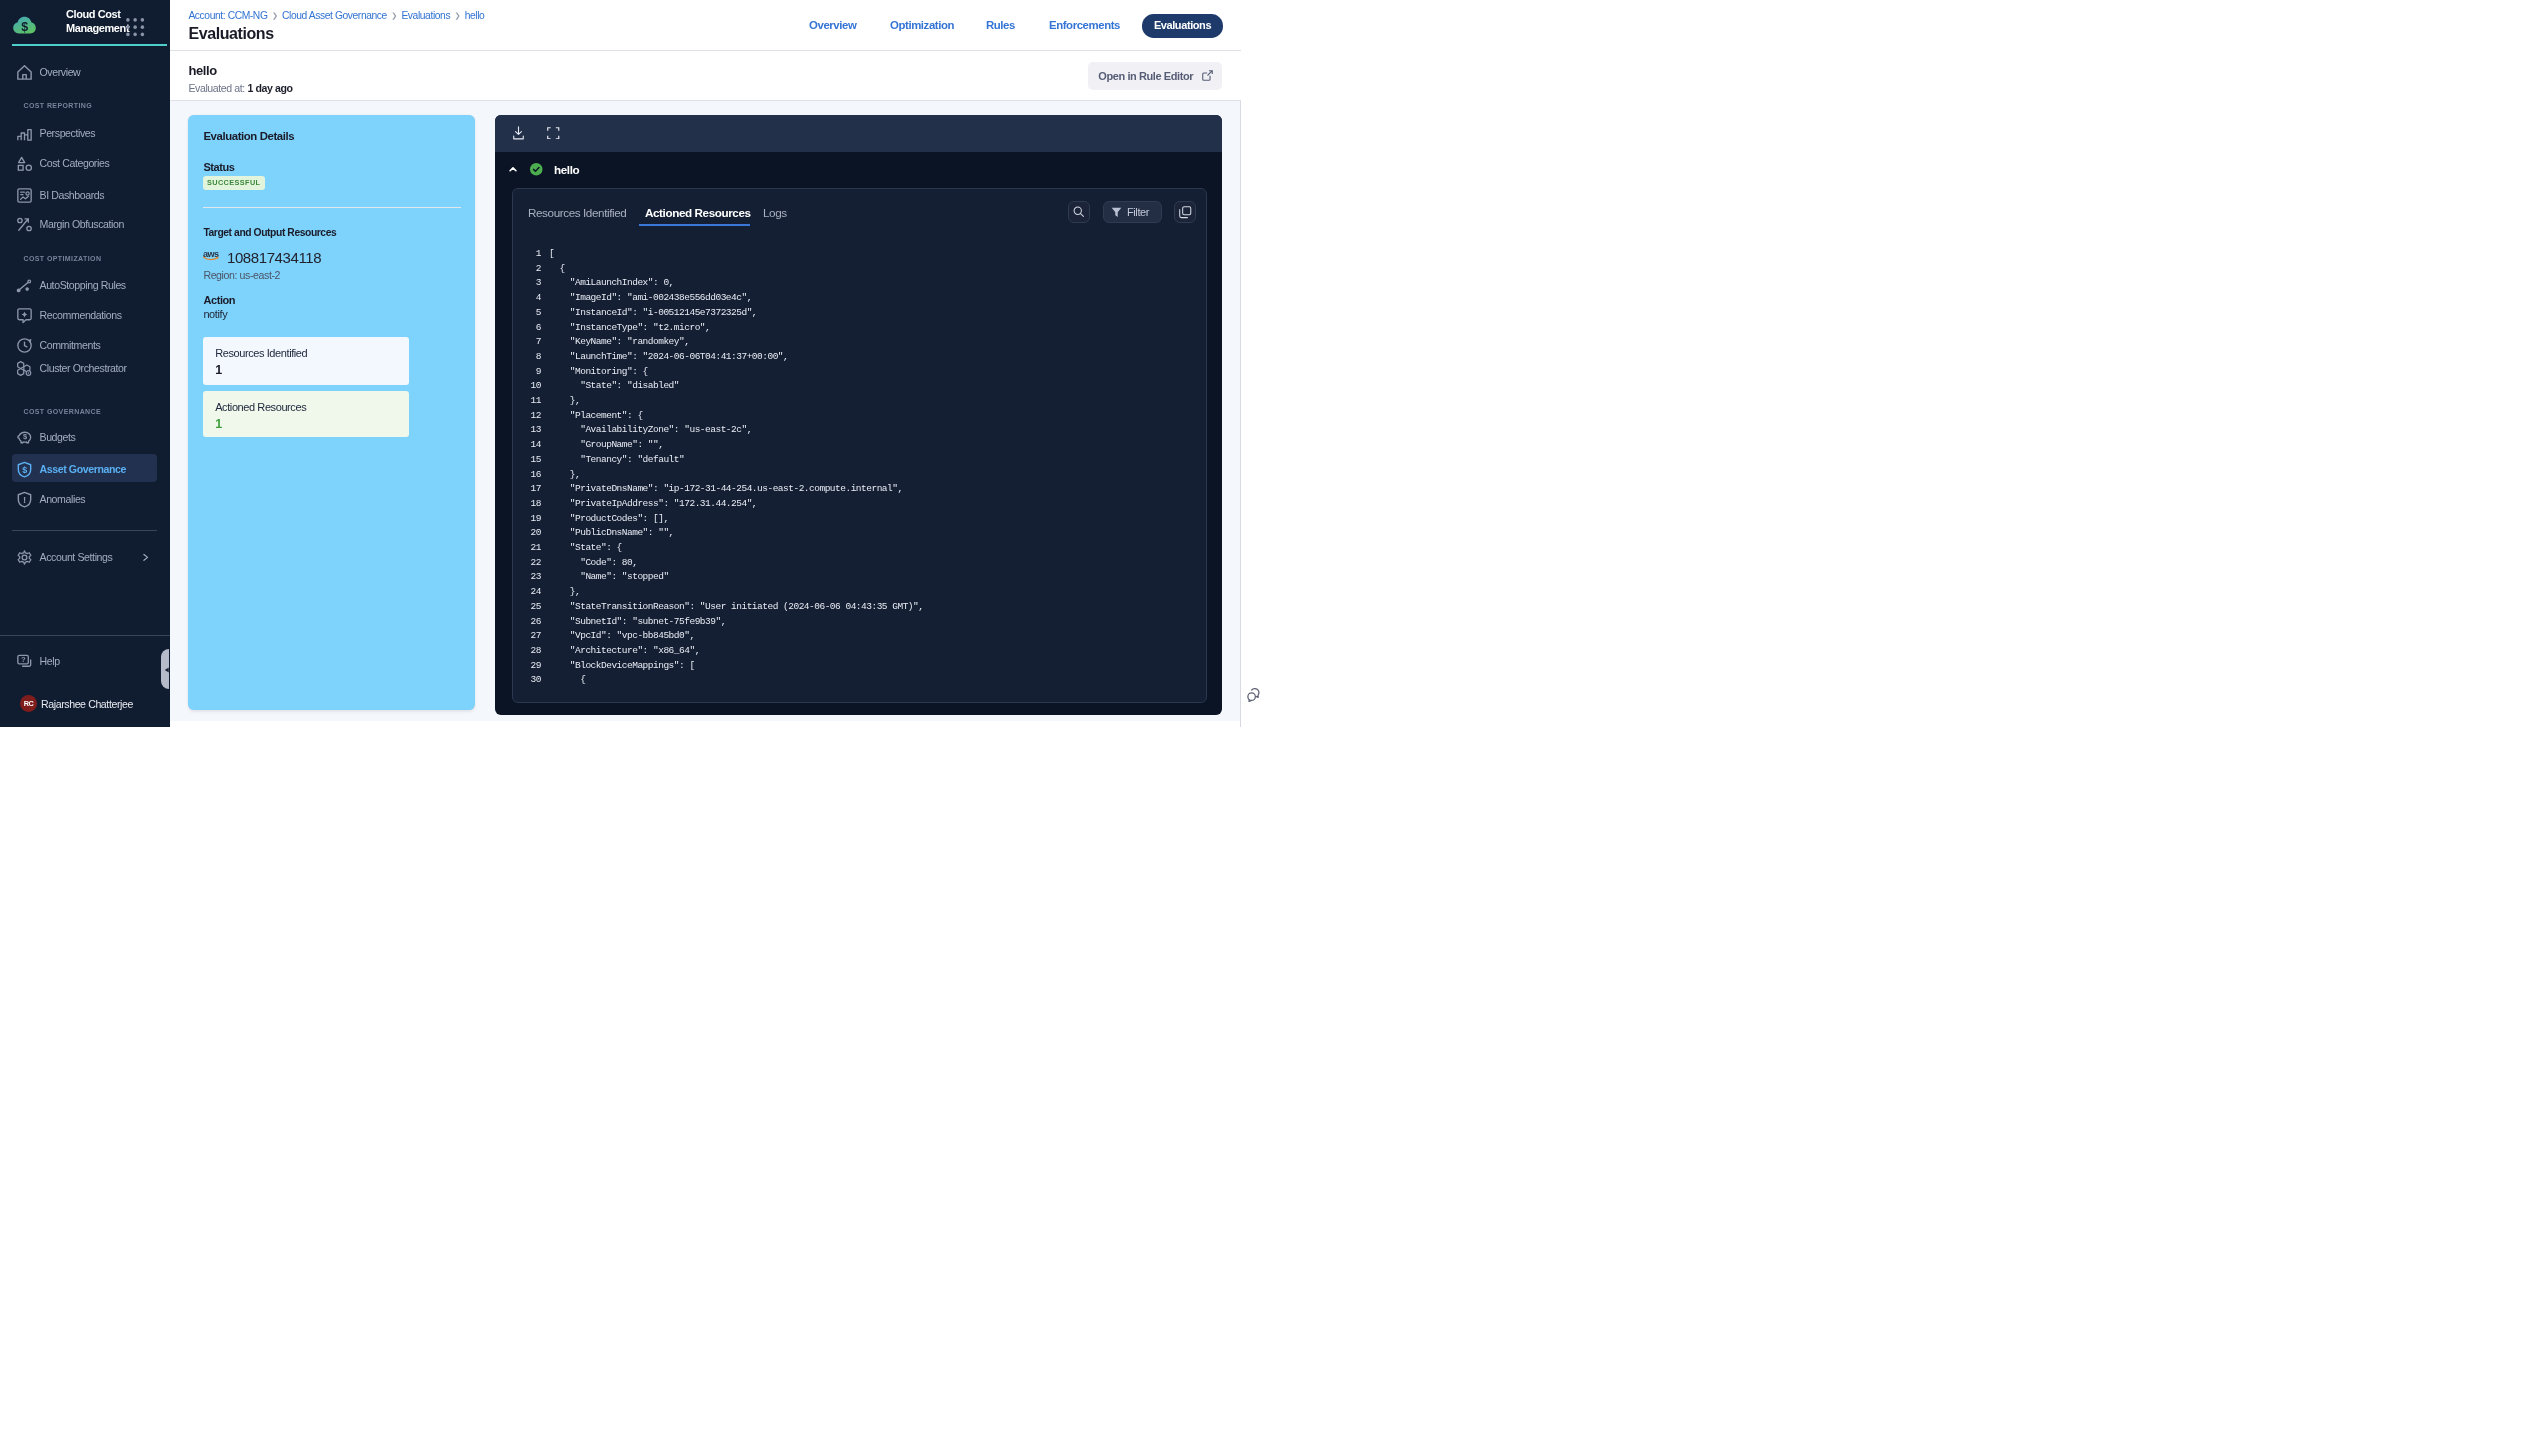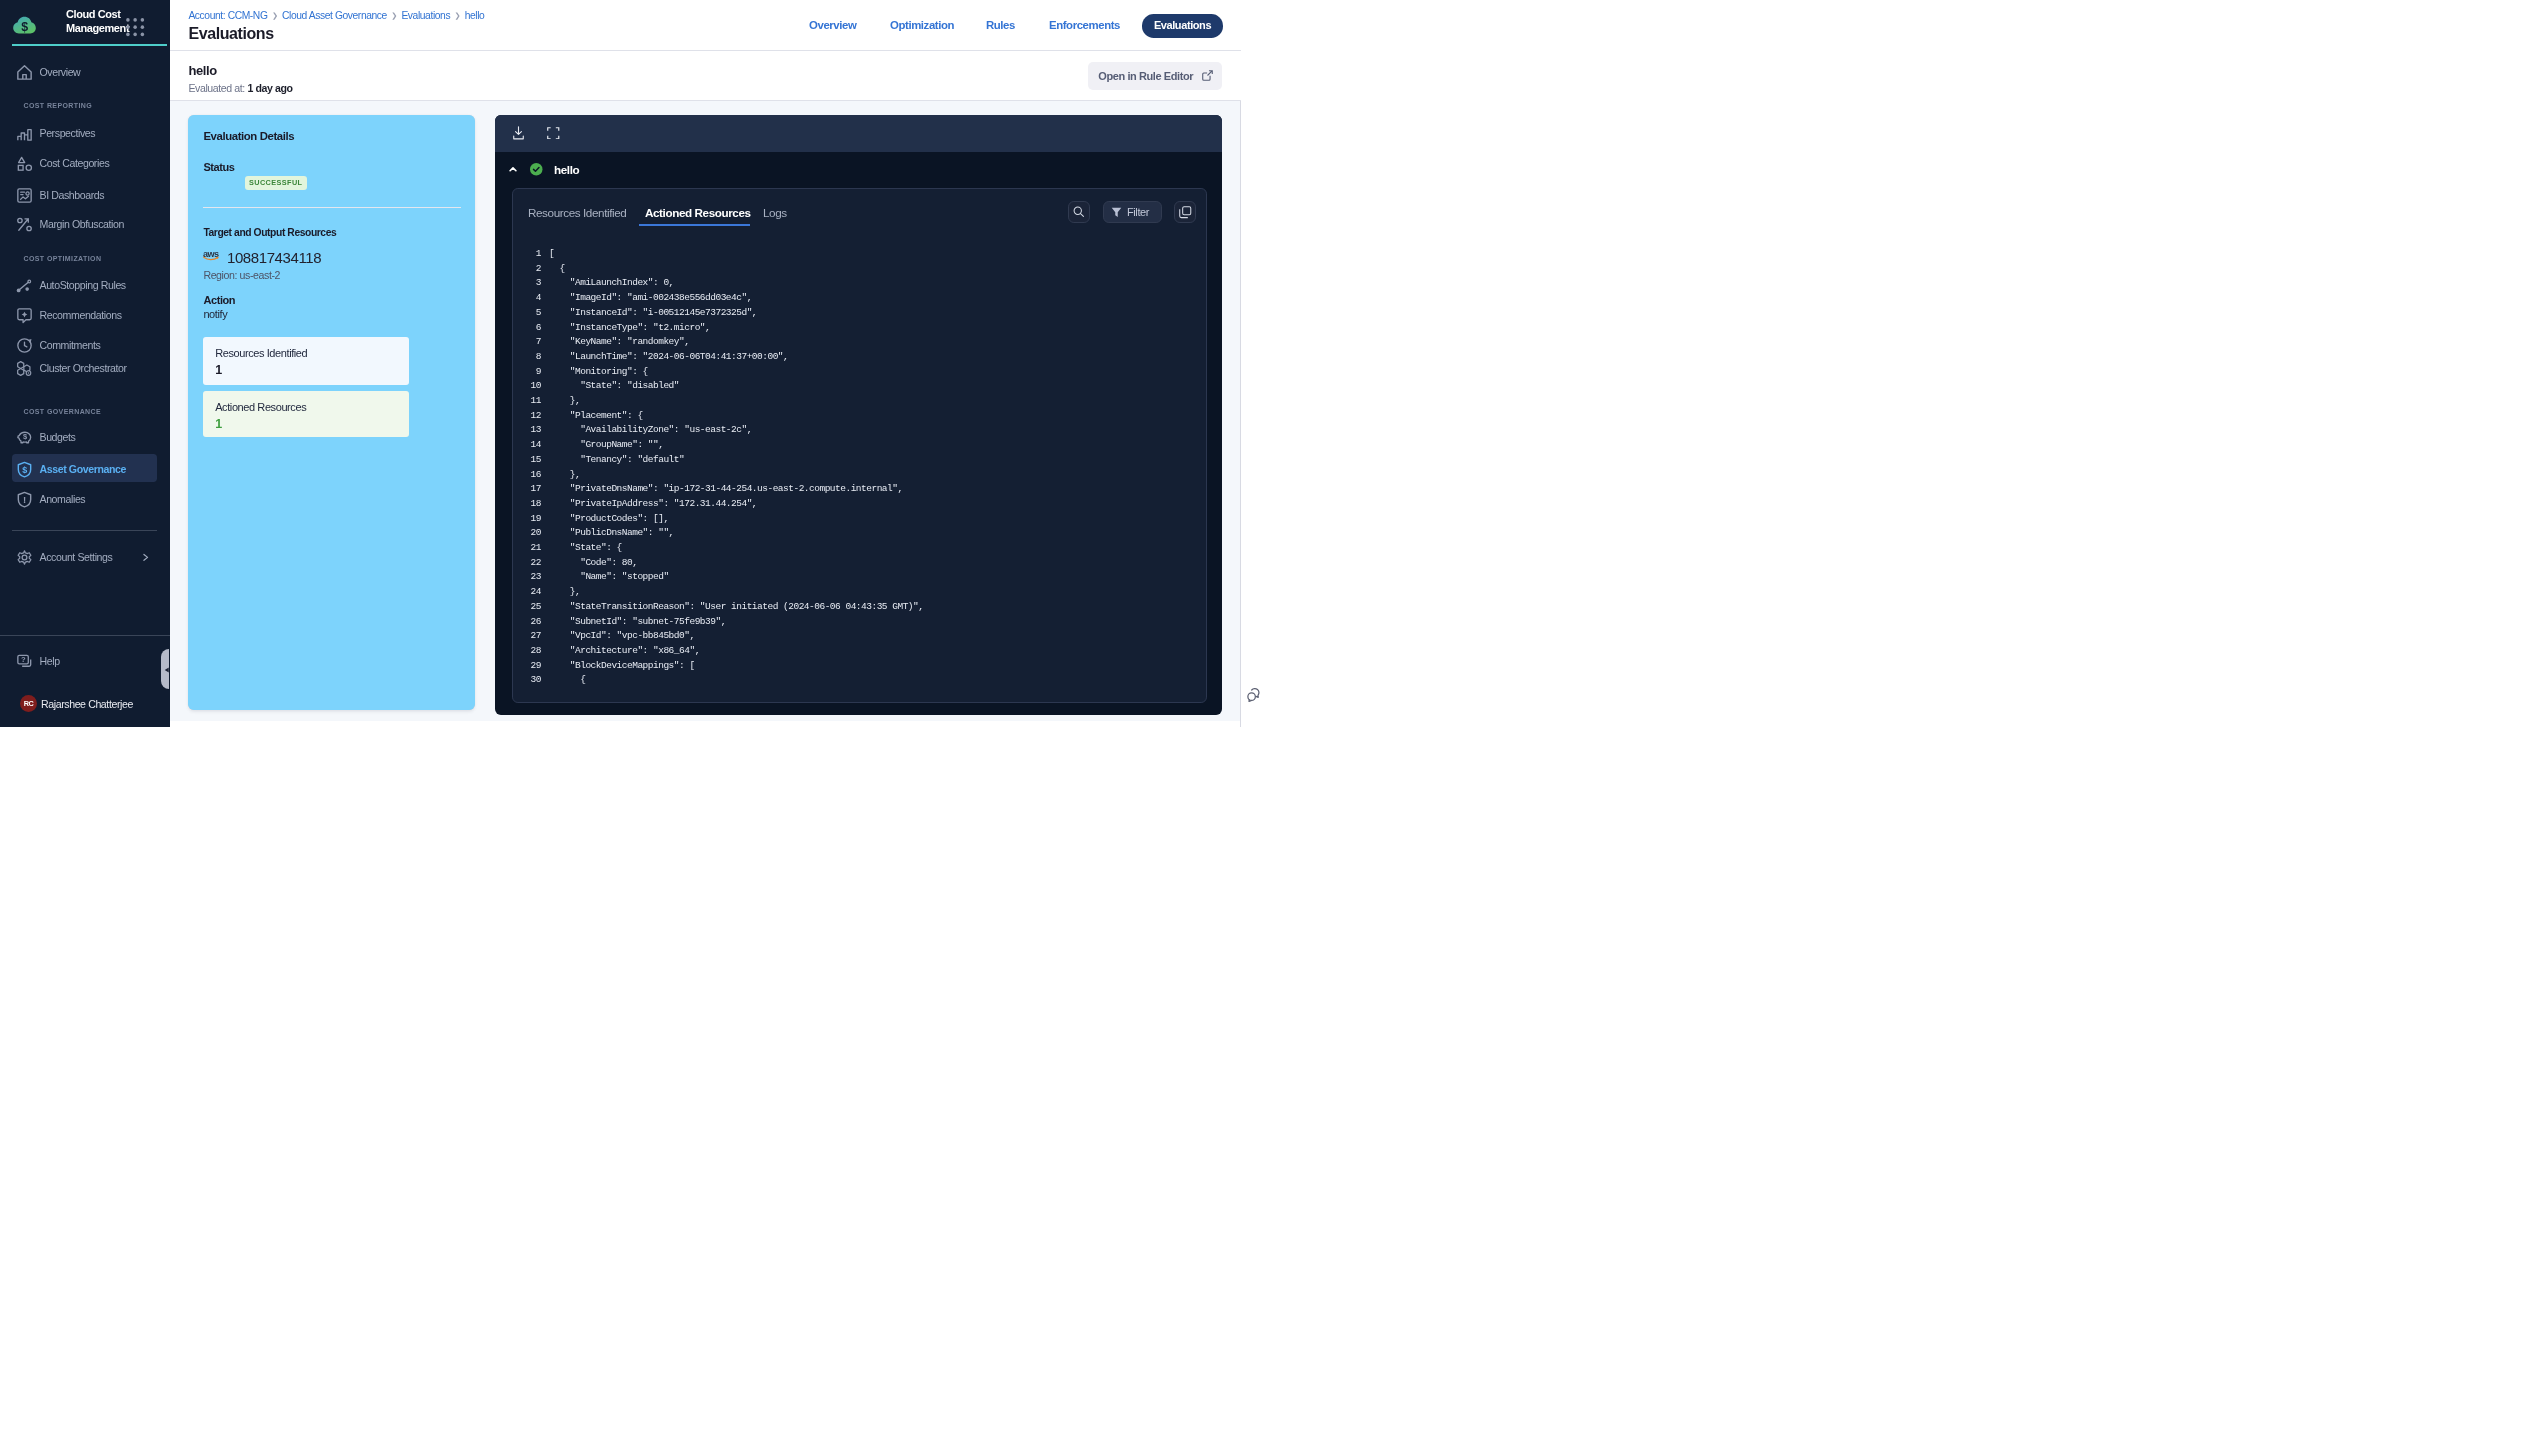--- a/index.html
+++ b/index.html
@@ -168,21 +168,21 @@
     <svg class="abs" style="left:164px; top:667px;" width="5.1" height="5.9" viewBox="0 0 7 8">
       <path d="M6.5 0.5 L1 4 L6.5 7.5 Z" fill="#1e2537"></path>
     </svg>
     <div class="abs" style="left:20px; top:695px; width:17px; height:17px; border-radius:50%; background:#7f1d1d; color:#fff; font-size:7.3px; font-weight:bold; text-align:center; line-height:17px;">RC</div>
     <div class="abs" style="left:41px; top:698px; color:#e8eaf0; font-size:10.6px;">Rajarshee Chatterjee</div>
   </div>
 
 <div id="card" class="abs">
   <div class="abs" style="left:15.4px; top:14.7px; font-size:11.4px; font-weight:bold; color:#1a1a28;">Evaluation Details</div>
   <div class="abs" style="left:15.4px; top:46px; font-size:11px; font-weight:bold; color:#1a1a28;">Status</div>
-  <div class="abs" style="left:14.7px; top:61px; width:62px; height:14px; background:#e2f5dc; border-radius:3px; color:#3b8639; font-size:7.3px; font-weight:bold; letter-spacing:0.4px; text-align:center; line-height:14px;margin-left:42px;">SUCCESSFUL</div>
+  <div class="abs" style="left:14.7px; top:61px; width:62px; height:14px; background:#e2f5dc; border-radius:3px; color:#3b8639; font-size:7.3px; font-weight:bold; letter-spacing:0.4px; text-align:center; line-height:14px;">SUCCESSFUL</div>
   <div class="abs" style="left:15.4px; top:92px; width:258px; height:0.7px; background:#e4e6ee;"></div>
   <div class="abs" style="left:15.4px; top:112px; font-size:10.3px; font-weight:bold; color:#1a1a28;">Target and Output Resources</div>
   <svg class="abs" style="left:14.7px; top:134px;" width="17.6" height="11.7" viewBox="0 0 24 16">
     <text x="0" y="10.5" font-family="Liberation Sans" font-size="12.5" font-weight="bold" fill="#2b3648" letter-spacing="-0.8">aws</text>
     <path d="M1 11.3 C6.5 15.6 14.5 15.4 20.2 11.6" fill="none" stroke="#e8862c" stroke-width="1.8" stroke-linecap="round"></path>
     <path d="M21.3 10.9 l-3.9 0.1 l2.8 2.8 Z" fill="#e8862c"></path>
   </svg>
   <div class="abs" style="left:39px; top:134px; font-size:15px; color:#22222e;">108817434118</div>
   <div class="abs" style="left:15.4px; top:154px; font-size:10.6px; color:#4d5366;">Region: us-east-2</div>
   <div class="abs" style="left:15.4px; top:179px; font-size:11px; font-weight:bold; color:#1a1a28;">Action</div>

